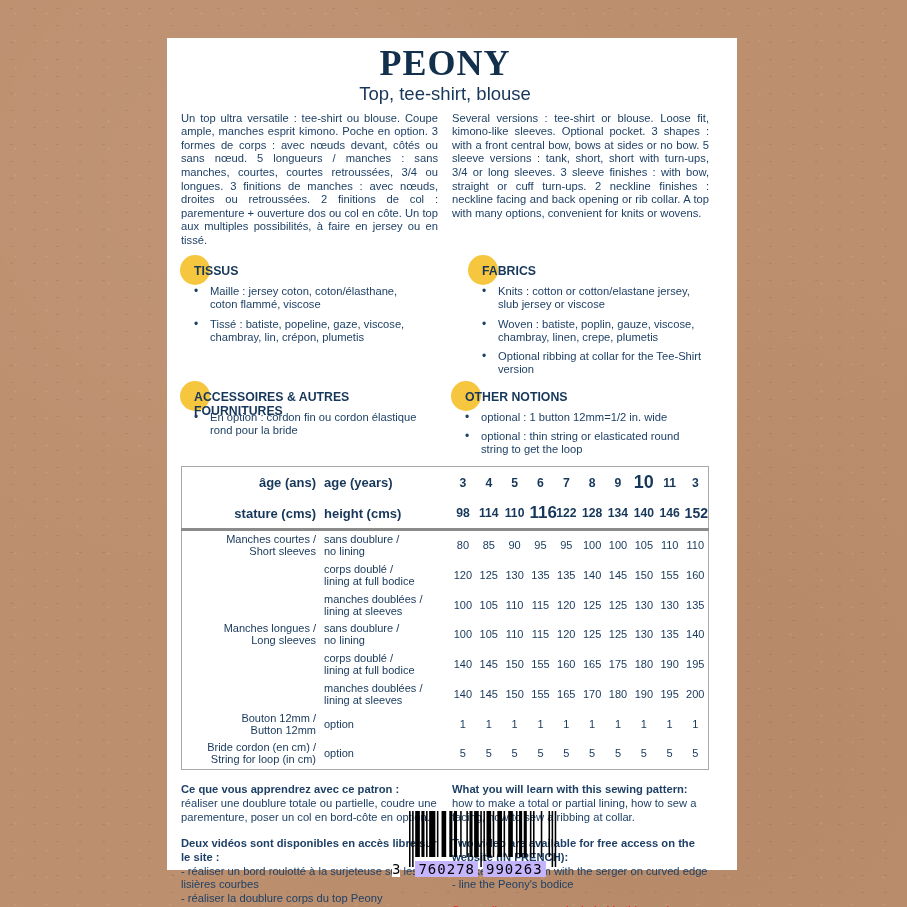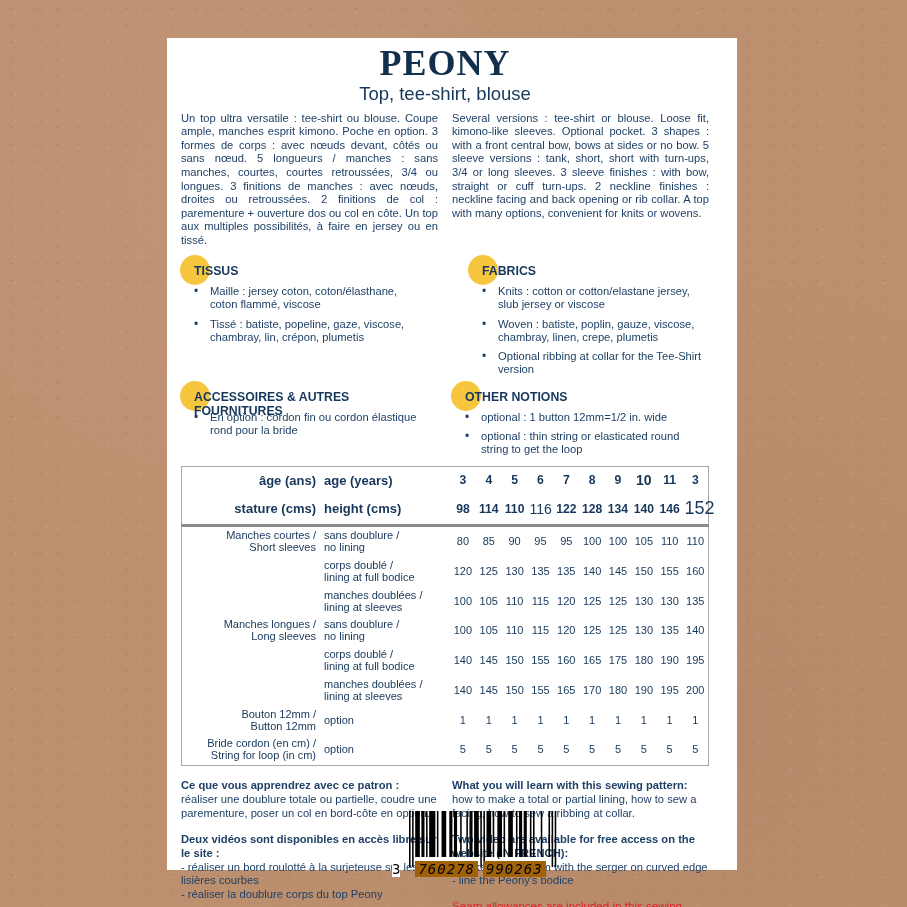--- a/index.html
+++ b/index.html
@@ -43,21 +43,21 @@
   td.c-sub{width:124px;text-align:left;padding-left:4px !important;}
   td.c-val{text-align:center;font-size:11.2px;}
   .bottom{margin-top:13px;}
   .bottom p{font-size:11.2px;line-height:1.22;color:#1e4066;margin:0 0 0 0;}
   .bottom p.second{margin-top:13px;}
   .bottom .line{font-size:11.2px;line-height:1.22;color:#1e4066;}
   .red{color:#e41e2a;font-size:11.6px;margin-top:11px;font-weight:normal;}
   .barcode-wrap{position:absolute;left:236px;top:773px;width:180px;}
   .barcode-digits{display:flex;font-family:"DejaVu Sans Mono", monospace;font-size:14px;color:#000;margin-top:-12px;position:relative;}
   .barcode-digits .lead{margin-left:-11px;margin-right:6px;background:#fff;}
-  .barcode-digits .grp{background:#a16207;padding:0 3px;letter-spacing:1px;font-style:italic;}
+  .barcode-digits .grp{background:#c4b5fd;padding:0 3px;letter-spacing:1px;}
   .barcode-digits .g1{margin-left:9px;}
   .barcode-digits .g2{margin-left:5px;}
   b{font-weight:bold;}
 </style>
 </head>
 <body>
 
 <div class="card">
 
   <div class="title">PEONY</div>
@@ -119,37 +119,37 @@
         <tr>
           <td class="c-group">âge (ans)</td>
           <td class="c-sub" style="font-weight: bold;">age (years)</td>
           <td class="c-val" style="font-weight: bold; font-size: 12.2px;">3</td>
           <td class="c-val" style="font-weight: bold; font-size: 12.2px;">4</td>
           <td class="c-val" style="font-weight: bold; font-size: 12.2px;">5</td>
           <td class="c-val" style="font-weight: bold; font-size: 12.2px;">6</td>
           <td class="c-val" style="font-weight: bold; font-size: 12.2px;">7</td>
           <td class="c-val" style="font-weight: bold; font-size: 12.2px;">8</td>
           <td class="c-val" style="font-weight: bold; font-size: 12.2px;">9</td>
-          <td class="c-val" style="font-weight: bold; font-size: 14px;">10</td>
+          <td class="c-val" style="font-weight: bold; font-size: 18px;">10</td>
           <td class="c-val" style="font-weight: bold; font-size: 12.2px;">11</td>
           <td class="c-val" style="font-weight: bold; font-size: 12.2px;">3</td>
         </tr>
         <tr>
           <td class="c-group">stature (cms)</td>
           <td class="c-sub" style="font-weight: bold;">height (cms)</td>
           <td class="c-val" style="font-weight: bold; font-size: 12.2px;">98</td>
           <td class="c-val" style="font-weight: bold; font-size: 12.2px;">114</td>
           <td class="c-val" style="font-weight: bold; font-size: 12.2px;">110</td>
-          <td class="c-val" style="font-weight: normal; font-size: 14px;">116</td>
+          <td class="c-val" style="font-weight: bold; font-size: 17px;">116</td>
           <td class="c-val" style="font-weight: bold; font-size: 12.2px;">122</td>
           <td class="c-val" style="font-weight: bold; font-size: 12.2px;">128</td>
           <td class="c-val" style="font-weight: bold; font-size: 12.2px;">134</td>
           <td class="c-val" style="font-weight: bold; font-size: 12.2px;">140</td>
           <td class="c-val" style="font-weight: bold; font-size: 12.2px;">146</td>
-          <td class="c-val" style="font-weight: normal; font-size: 18px; margin-top: 40px;">152</td>
+          <td class="c-val" style="font-weight: bold; font-size: 14px; margin-top: 40px;">152</td>
         </tr>
       </thead>
     <tbody>
         <tr>
           <td class="c-group">Manches courtes /<br>Short sleeves</td>
           <td class="c-sub">sans doublure /<br>no lining</td>
           <td class="c-val">80</td>
           <td class="c-val">85</td>
           <td class="c-val">90</td>
           <td class="c-val">95</td>

